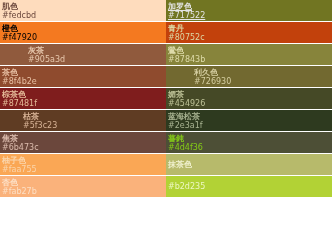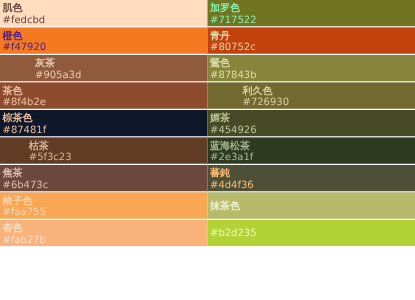--- a/index.html
+++ b/index.html
@@ -69,33 +69,33 @@
 </head>
 <body>
 
 <div class="palette">
 
   <div class="column column-left">
     <div class="swatch" style="background-color: rgb(254, 220, 189); color: rgb(107, 71, 60);">
       <span class="swatch-name">肌色</span>
       <span class="swatch-hex">#fedcbd</span>
     </div>
-    <div class="swatch" style="background-color: rgb(244, 121, 32); color: #4c1d95;">
+    <div class="swatch" style="background-color: rgb(244, 121, 32); color: #000000;">
       <span class="swatch-name">橙色</span>
       <span class="swatch-hex">#f47920</span>
     </div>
     <div class="swatch" style="background-color: rgb(144, 90, 61); color: rgb(232, 201, 174); padding-left: 28px;">
       <span class="swatch-name">灰茶</span>
       <span class="swatch-hex">#905a3d</span>
     </div>
     <div class="swatch" style="background-color: rgb(143, 75, 46); color: rgb(232, 192, 164);">
       <span class="swatch-name">茶色</span>
       <span class="swatch-hex">#8f4b2e</span>
     </div>
-    <div class="swatch" style="background-color: #0f172a; color: rgb(229, 187, 153);">
+    <div class="swatch" style="background-color: #7f1d1d; color: rgb(229, 187, 153);">
       <span class="swatch-name">棕茶色</span>
       <span class="swatch-hex">#87481f</span>
     </div>
     <div class="swatch" style="background-color: rgb(95, 60, 35); color: rgb(216, 179, 150); padding-left: 23px;">
       <span class="swatch-name">枯茶</span>
       <span class="swatch-hex">#5f3c23</span>
     </div>
     <div class="swatch" style="background-color: rgb(107, 71, 60); color: rgb(220, 188, 174);">
       <span class="swatch-name">焦茶</span>
       <span class="swatch-hex">#6b473c</span>
@@ -106,21 +106,21 @@
     </div>
     <div class="swatch" style="background-color: rgb(250, 178, 123); color: rgb(253, 224, 198);">
       <span class="swatch-name">杏色</span>
       <span class="swatch-hex">#fab27b</span>
     </div>
   </div>
 
   <div class="divider"></div>
 
   <div class="column column-right">
-    <div class="swatch" style="background-color: rgb(113, 117, 34); color: #86efac;">
+    <div class="swatch" style="background-color: rgb(113, 117, 34); color: #e5e5e5; text-decoration: underline;">
       <span class="swatch-name">加罗色</span>
       <span class="swatch-hex">#717522</span>
     </div>
     <div class="swatch" style="background-color: #c2410c; color: rgb(220, 216, 164);">
       <span class="swatch-name">青丹</span>
       <span class="swatch-hex">#80752c</span>
     </div>
     <div class="swatch" style="background-color: rgb(135, 132, 59); color: rgb(222, 219, 170);">
       <span class="swatch-name">鶯色</span>
       <span class="swatch-hex">#87843b</span>
@@ -130,21 +130,21 @@
       <span class="swatch-hex">#726930</span>
     </div>
     <div class="swatch" style="background-color: rgb(69, 73, 38); color: rgb(189, 193, 150);">
       <span class="swatch-name">媚茶</span>
       <span class="swatch-hex">#454926</span>
     </div>
     <div class="swatch" style="background-color: rgb(46, 58, 31); color: rgb(168, 179, 145);">
       <span class="swatch-name">蓝海松茶</span>
       <span class="swatch-hex">#2e3a1f</span>
     </div>
-    <div class="swatch" style="background-color: rgb(77, 79, 54); color: #fdba74;">
+    <div class="swatch" style="background-color: rgb(77, 79, 54); color: #84cc16;">
       <span class="swatch-name">蕃鈍</span>
       <span class="swatch-hex">#4d4f36</span>
     </div>
     <div class="swatch" style="background-color: rgb(183, 186, 107); color: rgb(240, 241, 207);">
       <span class="swatch-name">抹茶色</span>
     </div>
     <div class="swatch" style="background-color: rgb(178, 210, 53); color: rgb(237, 247, 194);">
       <span class="swatch-hex">#b2d235</span>
     </div>
   </div>

